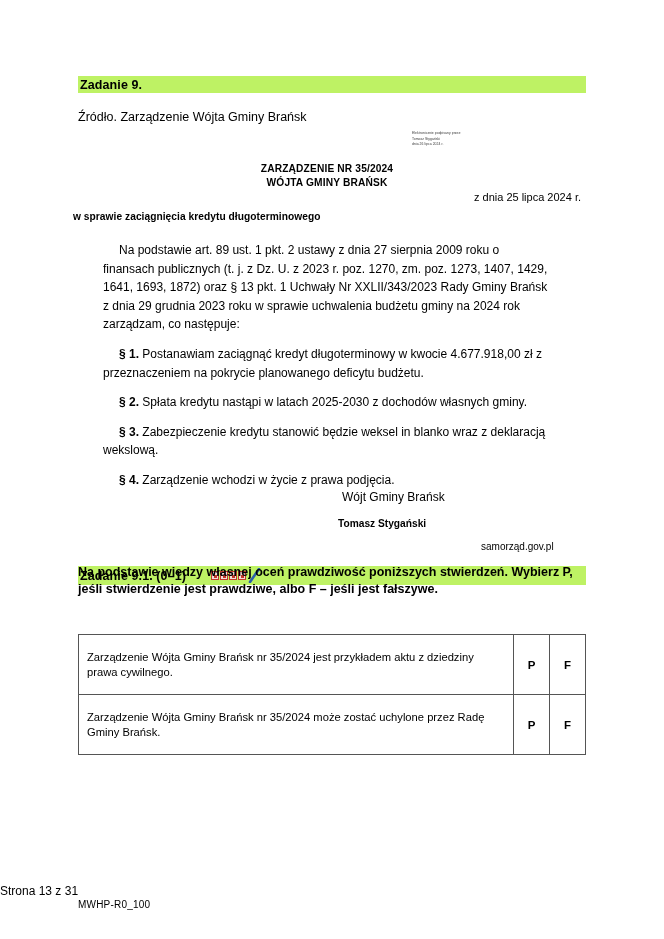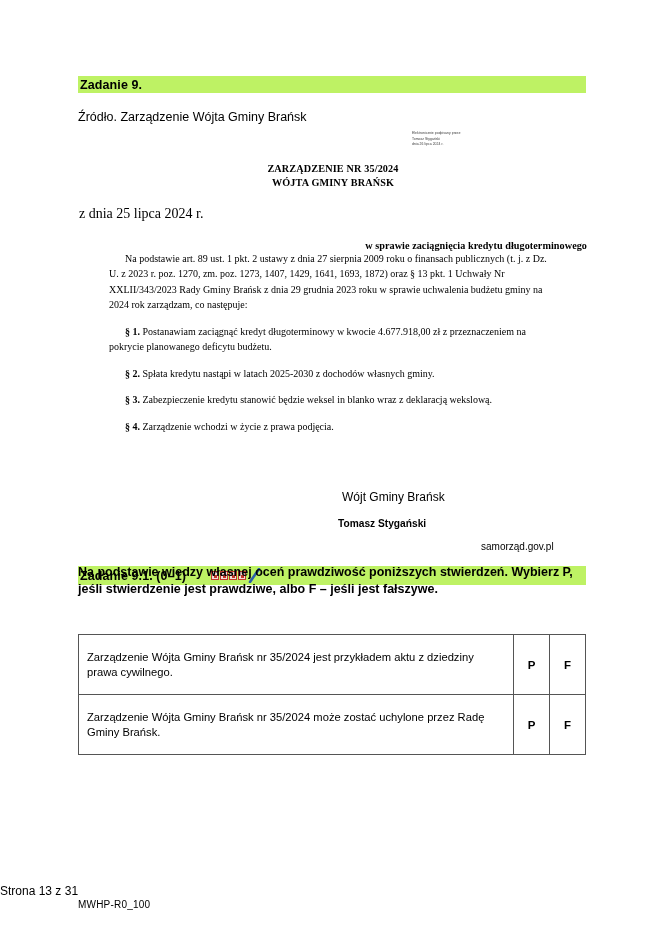--- a/index.html
+++ b/index.html
@@ -89,46 +89,45 @@
     font-size: 3.4px;
     line-height: 1.62;
     color: #3a3a3a;
     letter-spacing: 0.05px;
     white-space: nowrap;
   }
 
   
   .doc {
     position: absolute;
-    left: 79px;
+    left: 73px;
     top: 162px;
     width: 508px;
-    font-family: Liberation Serif, serif;
   }
   .doc-title {
     text-align: center;
     font-size: 10.2px;
     font-weight: bold;
     line-height: 1.42;
     letter-spacing: 0.15px;
   }
   .doc-date {
+    text-align: right;
+    font-size: 11px;
+  }
+  .doc-subject {
     text-align: left;
-    font-size: 14px;
-    margin-top: 15px;
-  }
-  .doc-subject {
-    text-align: right;
     font-size: 10.2px;
     font-weight: bold;
-    margin-top: 18px;
+    margin-top: 8px;
     letter-spacing: 0.05px;
   }
   .doc-body {
-    font-size: 10px;
+    margin-top: 19px;
+    font-size: 12px;
     line-height: 1.55;
     padding-left: 30px;
     padding-right: 28px;
   }
   .doc-body p {
     margin: 0;
   }
   .doc-body p.indent {
     text-indent: 16px;
   }

